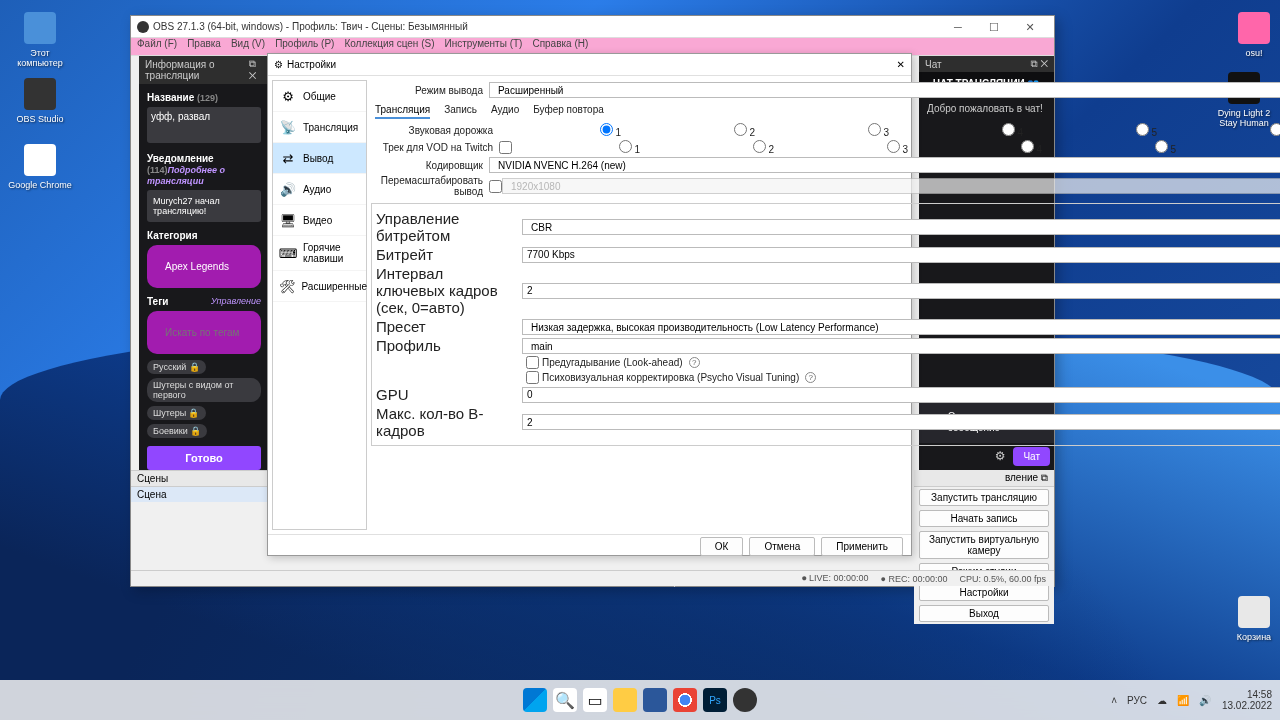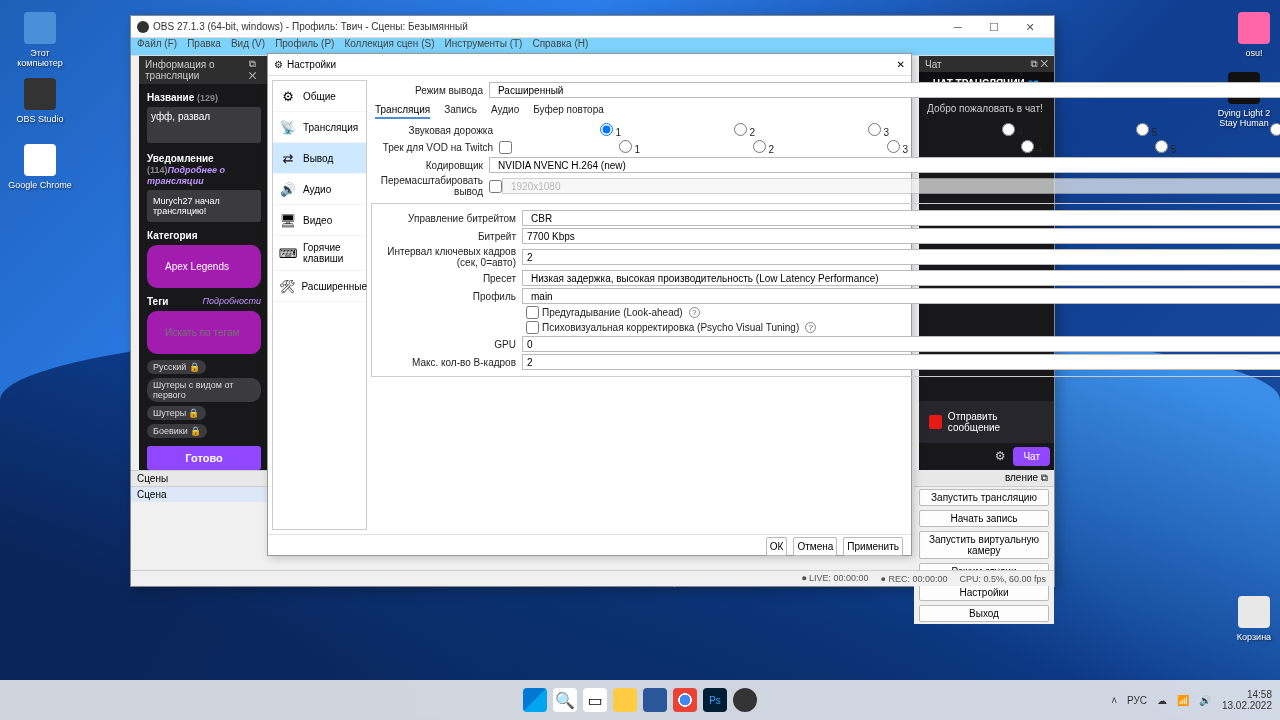--- a/index.html
+++ b/index.html
@@ -8,21 +8,21 @@
 
 
 .desktop-icon { position: absolute; width: 64px; text-align: center; color: white; font-size: 9px; text-shadow: 1px 1px 2px rgba(0,0,0,.6); }
 .desktop-icon .ico { width: 32px; height: 32px; margin: 0 auto 4px; border-radius: 4px; }
 
 
 .obs-window { position: absolute; left: 130px; top: 15px; width: 925px; height: 572px; background: #f0f0f0; border: 1px solid #888; box-shadow: 4px 4px 12px rgba(0,0,0,.25); }
 .titlebar { height: 22px; background: #fff; display: flex; align-items: center; padding: 0 6px; font-size: 10px; border-bottom: 1px solid #ddd; }
 .titlebar .title { flex: 1; color: #333; }
 .tb-btn { width: 36px; height: 20px; text-align: center; line-height: 20px; color: #555; font-size: 11px; }
-.menubar { height: 18px; background: #7dd3fc; display: flex; padding: 0 6px; font-size: 10px; color: #444; gap: 10px; border-bottom: 1px solid #ddd; }
+.menubar { height: 18px; background: #f9a8d4; display: flex; padding: 0 6px; font-size: 10px; color: #444; gap: 10px; border-bottom: 1px solid #ddd; }
 
 
 .dock-header { background: #2e2e2e; color: #ccc; font-size: 10px; padding: 2px 6px; display: flex; align-items: center; justify-content: space-between; }
 .dock-header .x { font-size: 10px; }
 .left-dock { position: absolute; left: 8px; top: 40px; width: 130px; height: 414px; background: #18181b; color: #fff; }
 .left-dock .body { padding: 8px; font-size: 10px; }
 .left-dock h4 { font-size: 10px; font-weight: 600; margin-bottom: 4px; }
 .left-dock .cnt { color: #888; font-size: 9px; }
 .left-dock textarea { width: 100%; height: 36px; background: #3a3a3f; border: none; color: #fff; font-size: 10px; padding: 4px; resize: none; border-radius: 3px; }
 .left-dock .notif { background: #3a3a3f; padding: 6px; font-size: 9px; margin: 4px 0; border-radius: 3px; }
@@ -71,30 +71,30 @@
 .settings-content .toprow label { width: 118px; text-align: right; padding-right: 6px; font-size: 10px; }
 .settings-content select, .settings-content input[type=text] { flex: 1; font-size: 10px; padding: 1px 4px; border: 1px solid #bbb; background: #fff; height: 16px; }
 .settings-content .tabs { display: flex; gap: 14px; margin: 6px 0 4px 4px; font-size: 10px; }
 .settings-content .tabs span { padding-bottom: 2px; }
 .settings-content .tabs .active { border-bottom: 2px solid #4a90d9; color: #000; }
 .settings-content .radio-row { display: flex; align-items: center; margin: 2px 0; }
 .settings-content .radio-row label { width: 128px; text-align: right; padding-right: 6px; font-size: 10px; }
 .settings-content .radio-row .radios { display: flex; gap: 6px; font-size: 10px; }
 .settings-content .fieldgrp { border: 1px solid #ccc; margin: 6px 0 0; padding: 4px; }
 .settings-content .fr { display: flex; align-items: center; margin: 2px 0; }
-.settings-content .fr label { width: 146px; text-align: right; padding-right: 6px; font-size: 10px; }
+.settings-content .fr label { width: 146px; text-align: left; padding-right: 6px; font-size: 15px; }
 .settings-content .fr .val { flex: 1; }
 .settings-content .fr input[type=text] { width: 100%; }
 .settings-content .fr select { width: 100%; }
 .settings-content .spinbox { display: flex; flex: 1; }
 .settings-content .spinbox input { flex: 1; }
 .settings-content .chk { margin-left: 150px; font-size: 10px; display: flex; align-items: center; gap: 3px; margin-top: 2px; }
 .settings-content .help { display: inline-block; width: 11px; height: 11px; border: 1px solid #888; border-radius: 50%; font-size: 8px; text-align: center; line-height: 10px; color: #666; margin-left: 3px; }
 .dlg-buttons { height: 24px; display: flex; justify-content: flex-end; gap: 6px; padding: 2px 8px; border-top: 1px solid #e0e0e0; }
-.dlg-buttons button { font-size: 10px; padding: 2px 3px; background: #fdfdfd; border: 1px solid #bbb; border-radius: 2px; text-align: right; }
+.dlg-buttons button { font-size: 10px; padding: 2px 14px; background: #fdfdfd; border: 1px solid #bbb; border-radius: 2px; text-align: right; }
 
 
 .taskbar { position: absolute; bottom: 0; left: 0; right: 0; height: 40px; background: rgba(243,243,243,.85); backdrop-filter: blur(10px); display: flex; align-items: center; justify-content: center; }
 .taskbar .center { display: flex; gap: 6px; }
 .taskbar .tico { width: 24px; height: 24px; border-radius: 4px; }
 .taskbar .tray { position: absolute; right: 8px; display: flex; align-items: center; gap: 10px; font-size: 10px; color: #333; }
 .taskbar .clock { text-align: right; line-height: 1.1; }
 </style>
 </head>
 <body>
@@ -153,21 +153,21 @@
       </div>
     <div class="body">
       <h4><span>Название</span> <span class="cnt">(129)</span></h4>
       <textarea style="">уфф, развал</textarea>
       <h4 style="margin-top:8px"><span>Уведомление</span> <span class="cnt">(114)</span><span class="link">Подробнее о трансляции</span></h4>
       <div class="notif">Murych27 начал трансляцию!</div>
       <h4 style="margin-top:8px">Категория</h4>
       <input class="searchbox" style="padding-left: 18px;" value="Apex Legends">
       <div style="display:flex;justify-content:space-between;margin-top:8px">
           <h4>Теги</h4>
-          <span class="link">Подробности</span>
+          <span class="link">Управление</span>
         </div>
       <input class="searchbox" style="padding-left: 18px;" placeholder="Искать по тегам">
       <div id="tags-list" style="margin-top:4px"><span class="tag">Русский 🔒</span><br><span class="tag">Шутеры с видом от первого</span><br><span class="tag">Шутеры 🔒</span><br><span class="tag">Боевики 🔒</span><br></div>
       <button class="done-btn">Готово</button>
     </div>
   </div>
 
   <div class="chat-dock">
     <div class="dock-header">
         <span>Чат</span>

